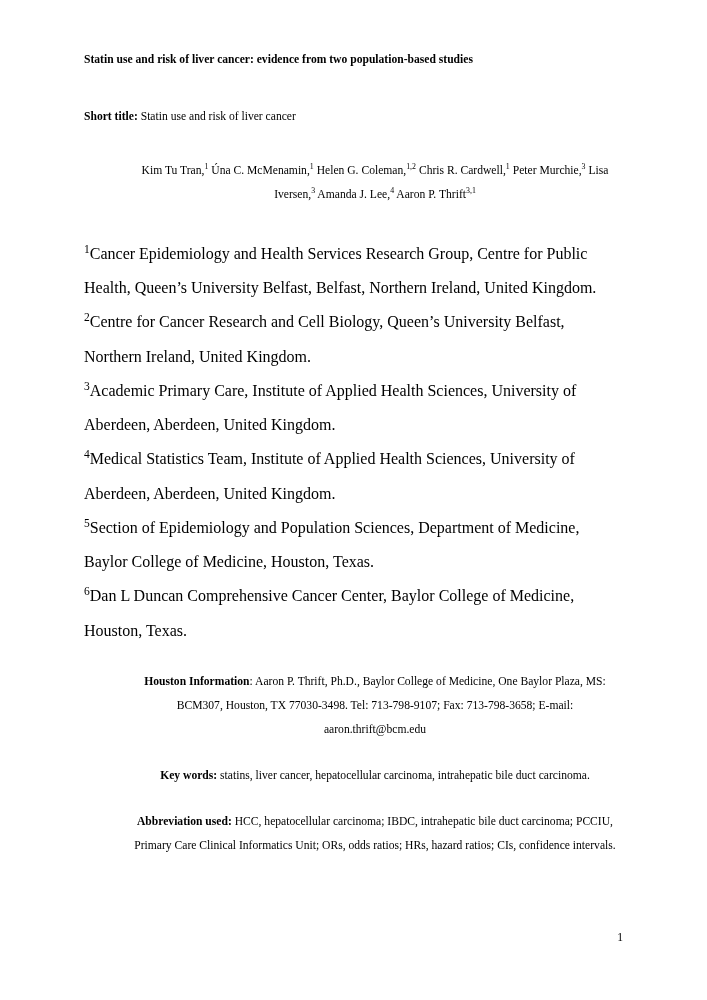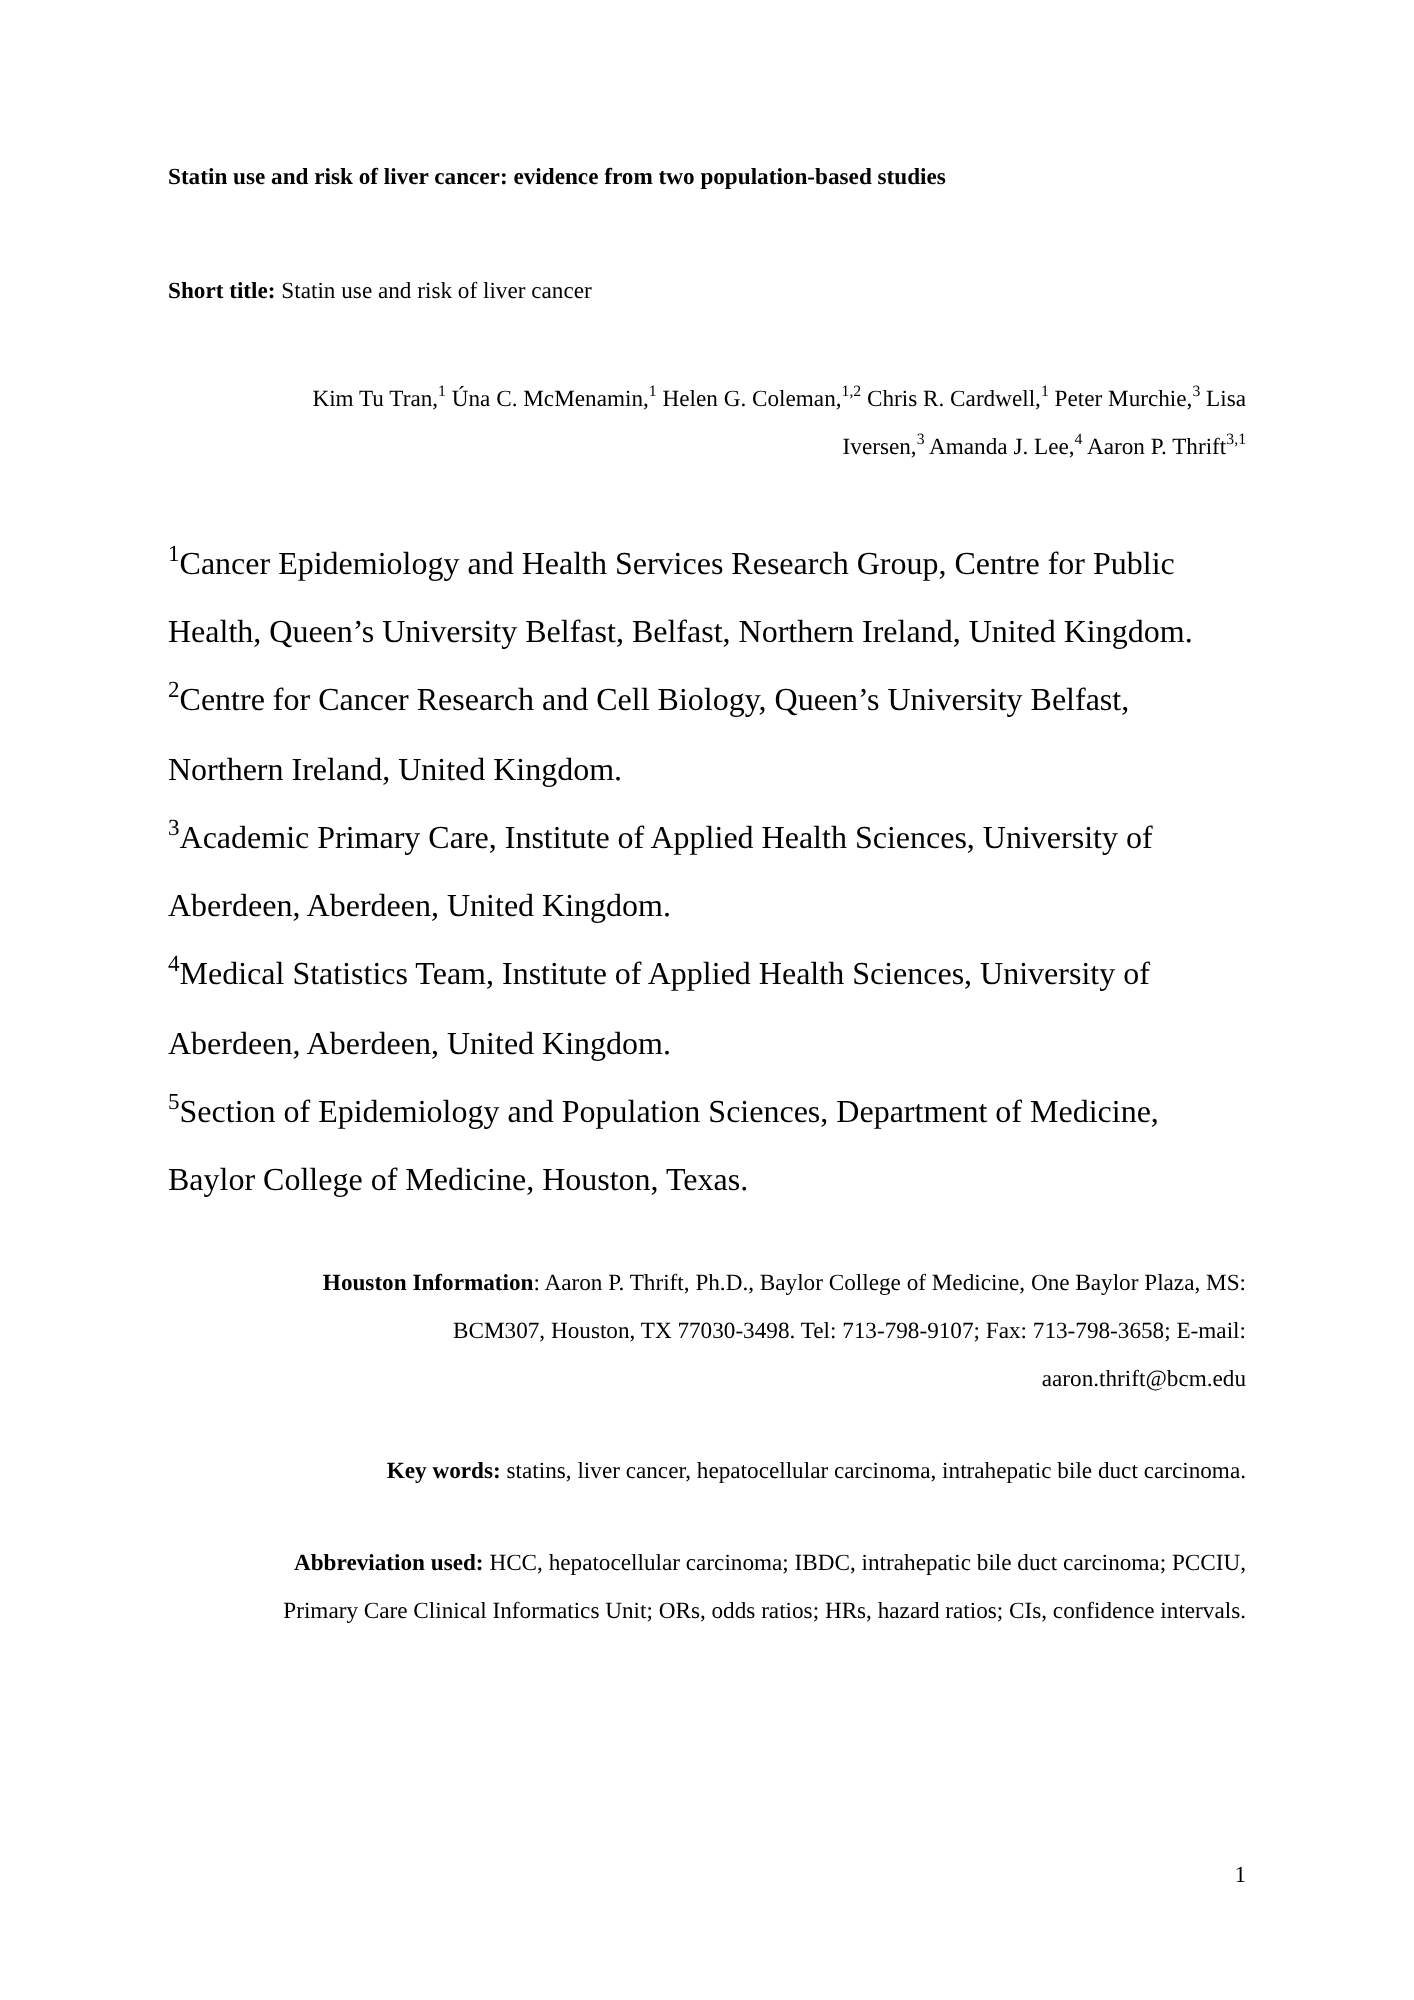--- a/index.html
+++ b/index.html
@@ -10,21 +10,21 @@
   body {
     font-family: "Liberation Serif", serif;
     color: #000000;
   }
   .page {
     position: relative;
     width: 707px;
     height: 1000px;
     background: #ffffff;
     box-sizing: border-box;
-    padding: 78px 84px 0 84px;
+    padding: 49px 84px 0 84px;
     overflow: hidden;
   }
   .doc {
     font-size: 11.6px;
     line-height: 2.07;
   }
   .title {
     font-weight: bold;
     font-size: 11.6px;
     line-height: 1.9;
@@ -45,21 +45,21 @@
   .affil {
     font-size: 16px;
     line-height: 2.14;
   }
   .affil sup {
     font-size: 0.72em;
   }
   .email {
   }
   .para {
-    text-align: right;
+    text-align: center;
     margin-left: 43px;
   }
   .pageno {
     position: absolute;
     right: 84px;
     bottom: 56px;
     font-size: 11.6px;
     line-height: 1;
   }
 </style>
@@ -85,20 +85,21 @@
     </div>
 
     <div class="gap-md"></div>
 
     <div class="affil" id="affiliation-list">
         <div><sup>1</sup><span>Cancer Epidemiology and Health Services Research Group, Centre for Public Health, Queen’s University Belfast, Belfast, Northern Ireland, United Kingdom.</span></div>
         <div><sup>2</sup><span>Centre for Cancer Research and Cell Biology, Queen’s University Belfast, Northern Ireland, United Kingdom.</span></div>
         <div><sup>3</sup><span>Academic Primary Care, Institute of Applied Health Sciences, University of Aberdeen, Aberdeen, United Kingdom.</span></div>
         <div><sup>4</sup><span>Medical Statistics Team, Institute of Applied Health Sciences, University of Aberdeen, Aberdeen, United Kingdom.</span></div>
         <div><sup>5</sup><span>Section of Epidemiology and Population Sciences, Department of Medicine, Baylor College of Medicine, Houston, Texas.</span></div>
+        <div><sup>6</sup><span>Dan L Duncan Comprehensive Cancer Center, Baylor College of Medicine, Houston, Texas.</span></div>
       </div>
 
     <div class="gap-sm"></div>
 
     <div class="block para">
       <span class="bold">Houston Information</span><span>: Aaron P. Thrift, Ph.D., Baylor College of Medicine, One Baylor Plaza, MS: BCM307, Houston, TX 77030-3498. Tel: 713-798-9107; Fax: 713-798-3658; E-mail:</span>
       <span class="email">aaron.thrift@bcm.edu</span>
     </div>
 
     <div class="gap-sm"></div>

